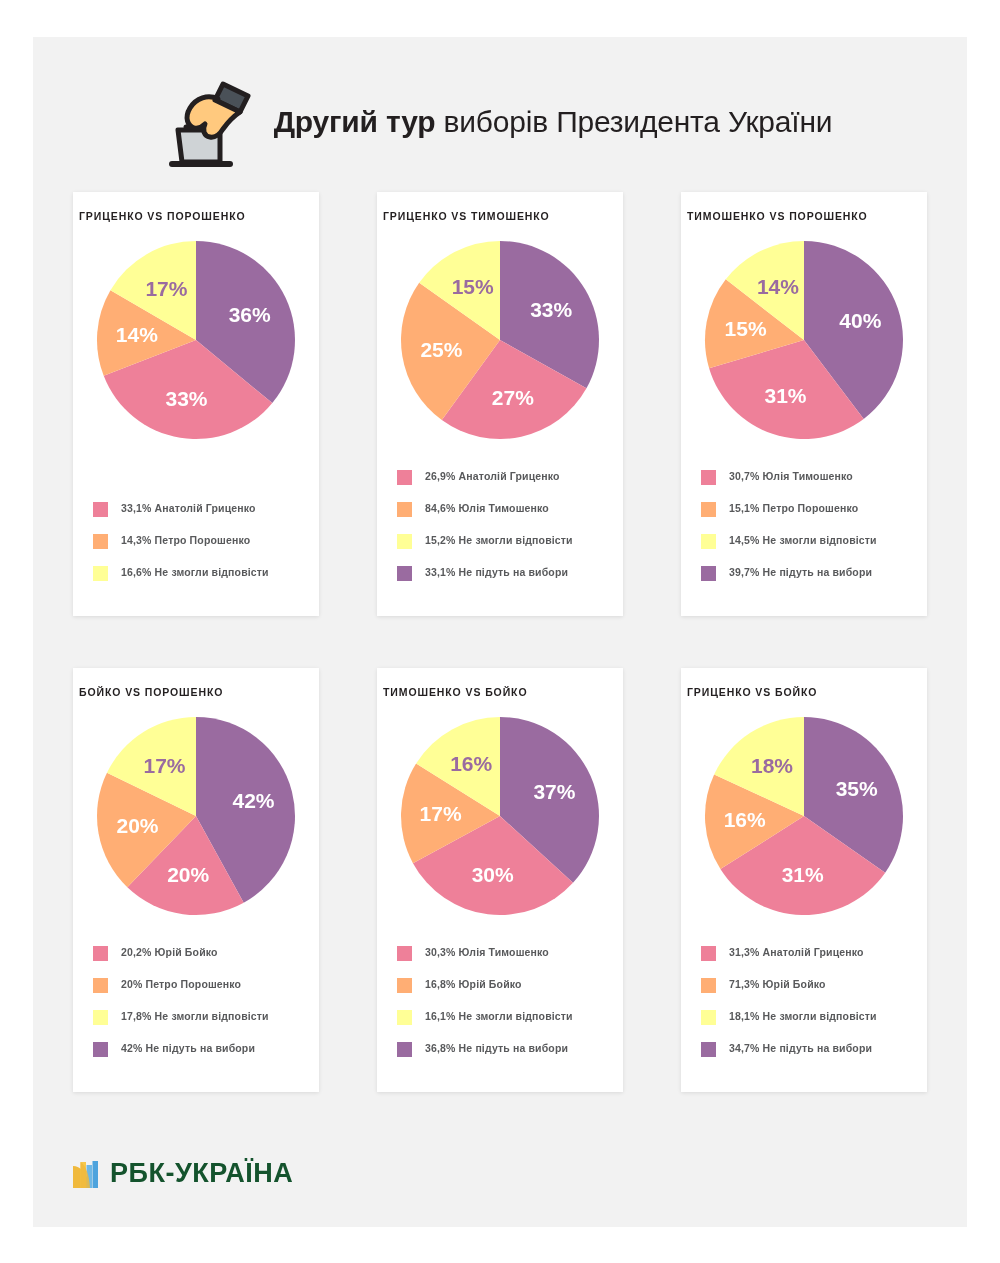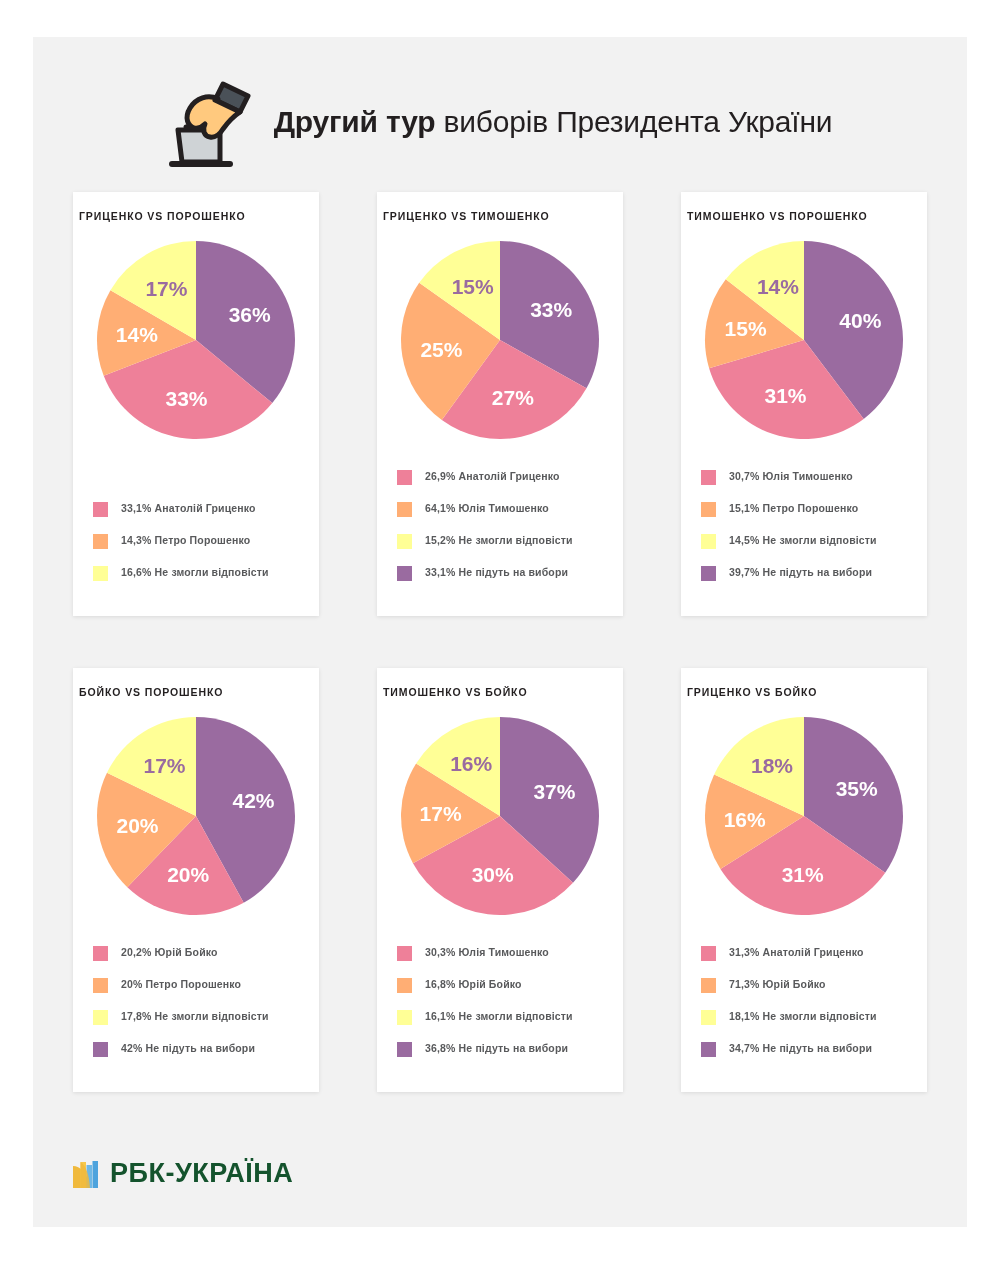--- a/index.html
+++ b/index.html
@@ -179,21 +179,21 @@
               <text x="72.7" y="54.2" text-anchor="middle" class="slice-label" fill="#9a6ba0">15%</text>
             </svg>
           </div>
           <div class="legend">
             <div class="legend-row">
               <span class="legend-swatch" style="background: rgb(238, 128, 153);"></span>
               <span class="legend-text">26,9% Анатолій Гриценко</span>
             </div>
             <div class="legend-row">
               <span class="legend-swatch" style="background: rgb(255, 174, 116);"></span>
-              <span class="legend-text">64,1% Юлія Тимошенко</span>
+              <span class="legend-text">84,6% Юлія Тимошенко</span>
             </div>
             <div class="legend-row">
               <span class="legend-swatch" style="background: rgb(255, 255, 150);"></span>
               <span class="legend-text">15,2% Не змогли відповісти</span>
             </div>
             <div class="legend-row">
               <span class="legend-swatch" style="background: rgb(154, 107, 160);"></span>
               <span class="legend-text">33,1% Не підуть на вибори</span>
             </div>
           </div>

